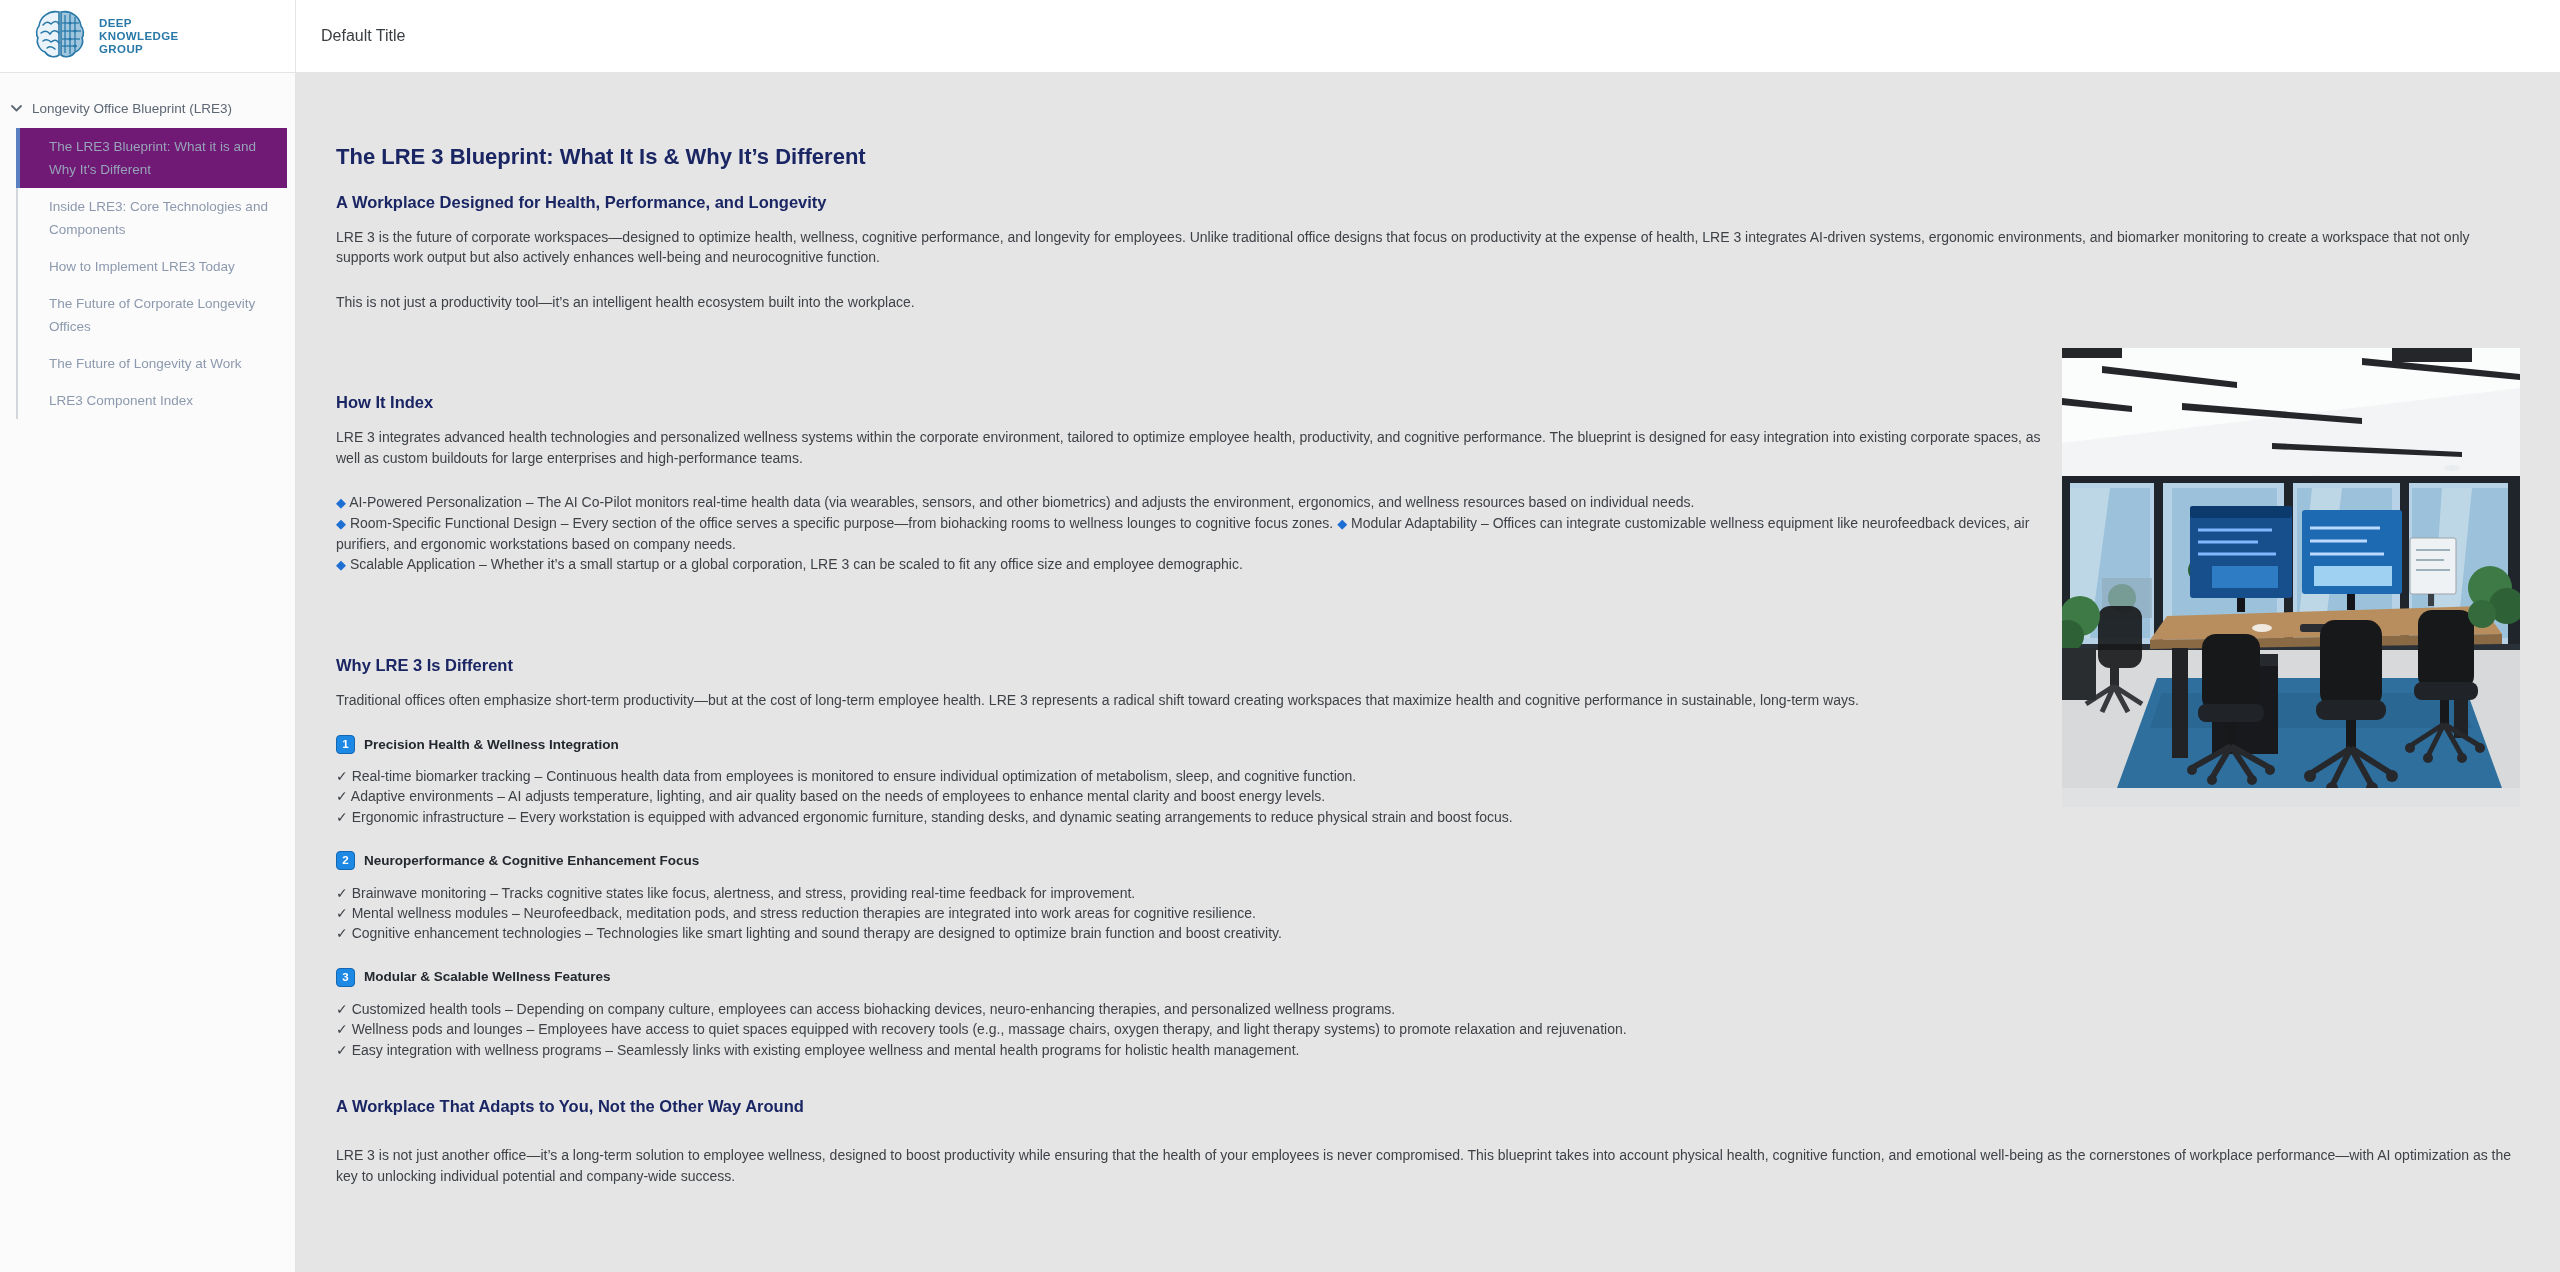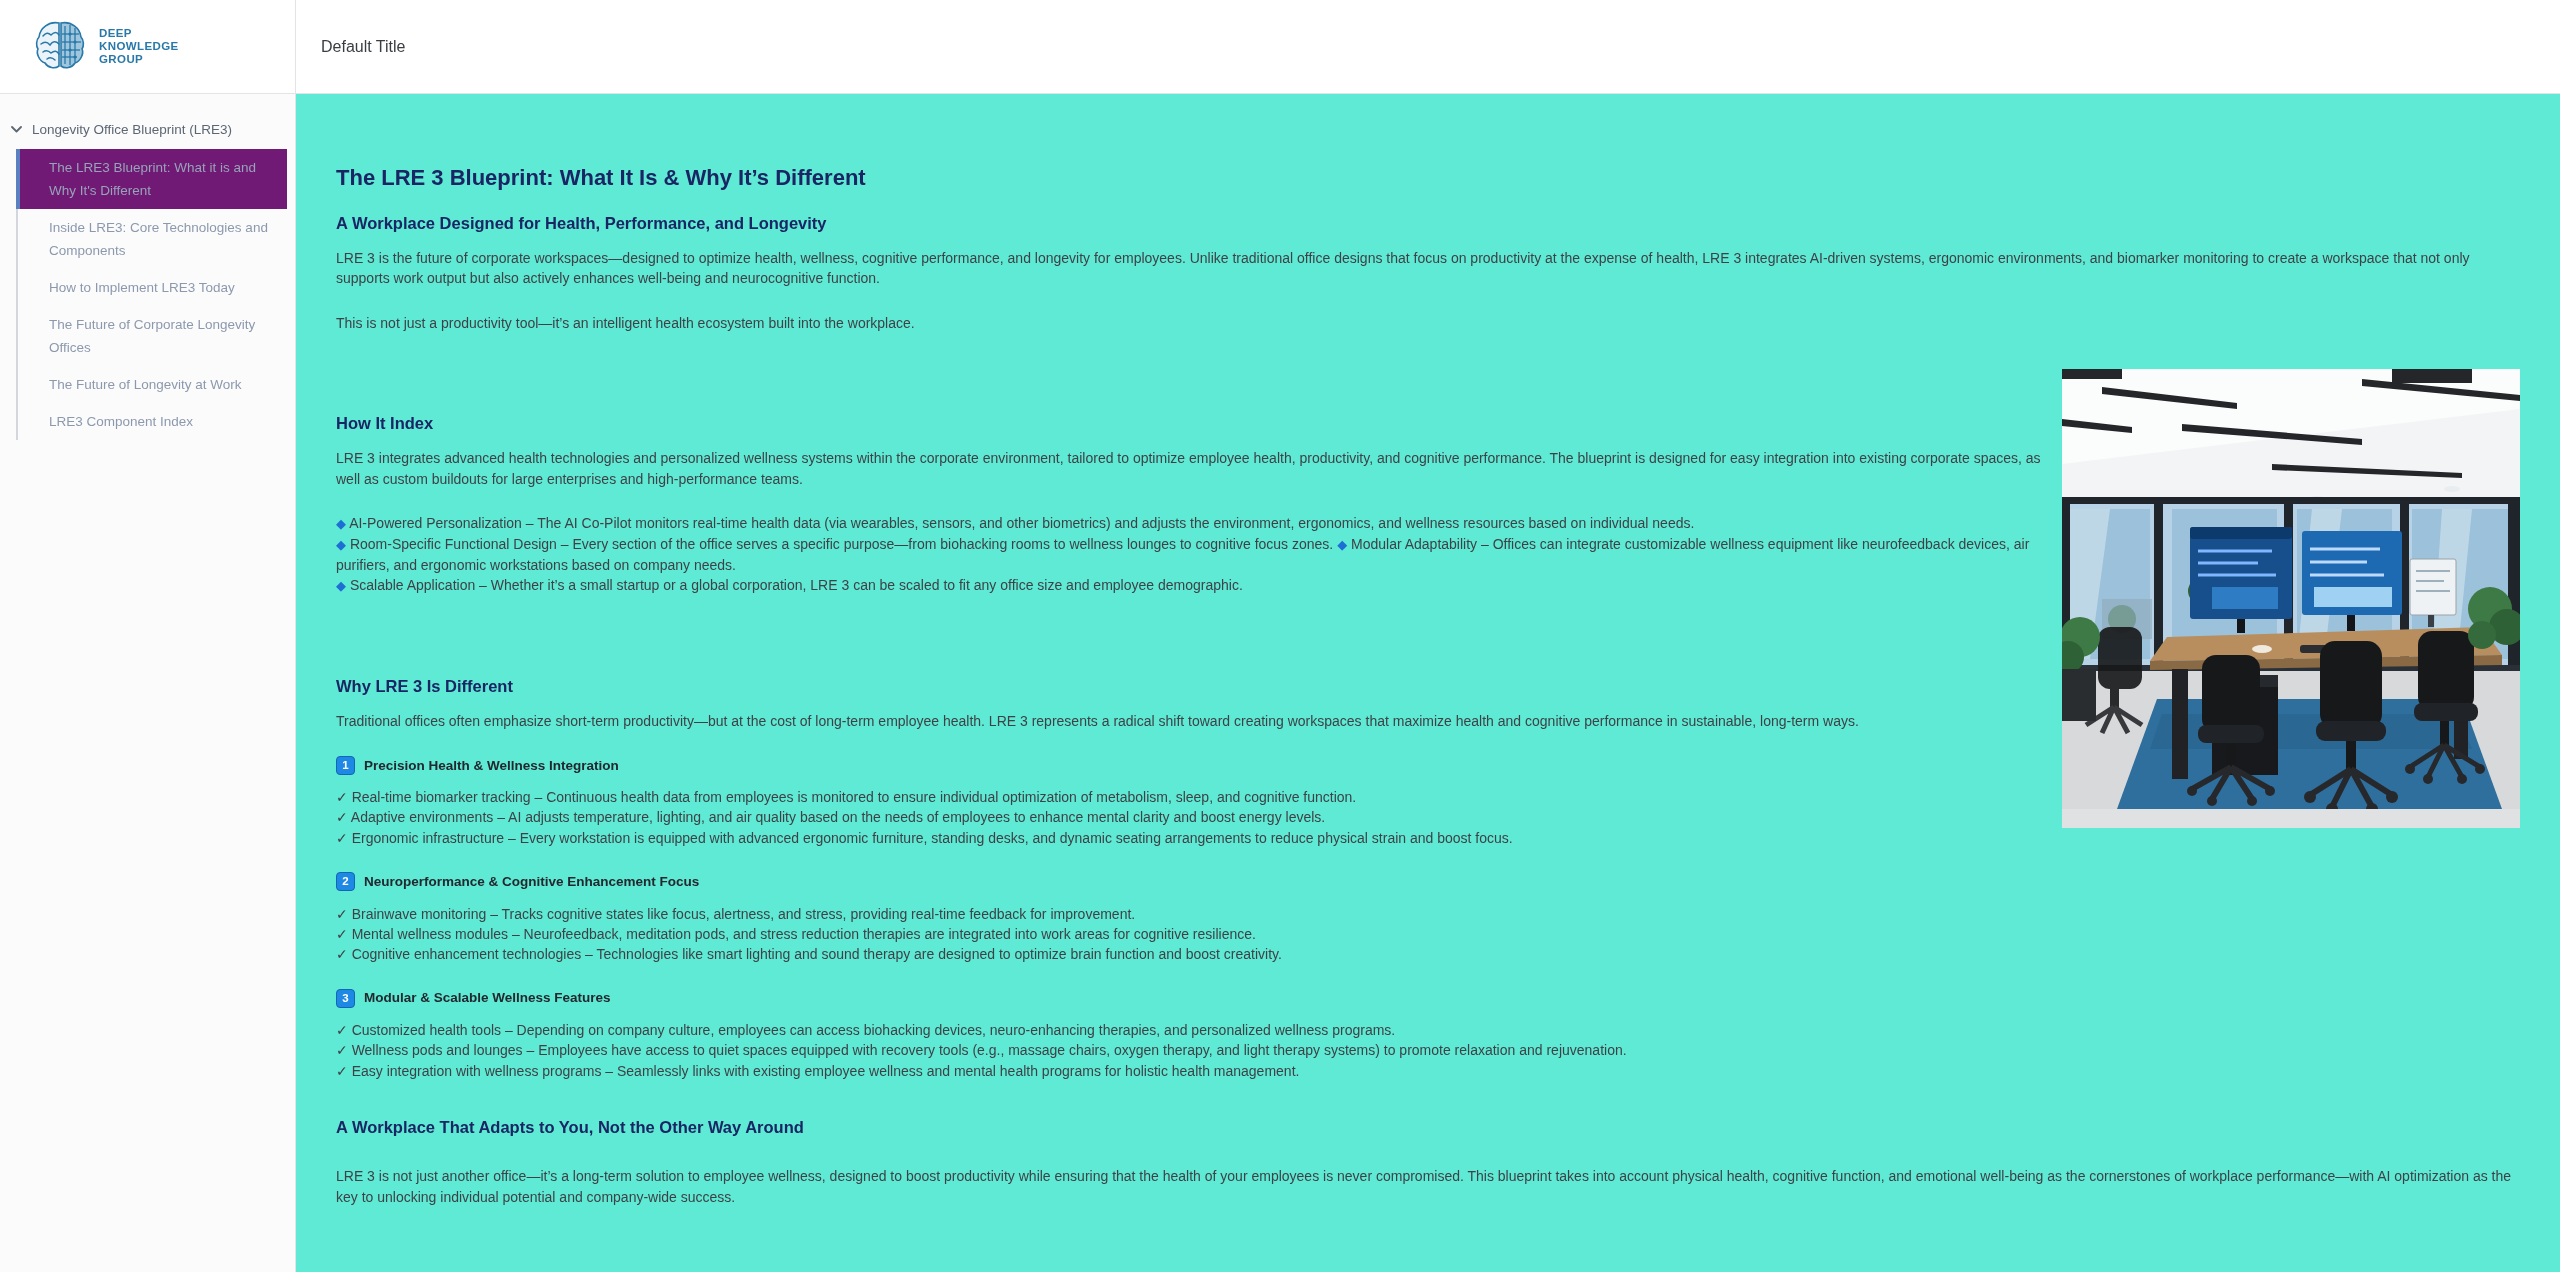--- a/index.html
+++ b/index.html
@@ -4,21 +4,21 @@
 <style>
   * { box-sizing: border-box; margin: 0; padding: 0; }
   html, body {
     width: 2560px; height: 1272px; overflow: hidden;
     background: #ffffff;
     font-family: "Liberation Sans", "DejaVu Sans", sans-serif;
     color: #3e4247;
   }
   
   .header {
-    display: flex; height: 94px; width: 2560px;
+    display: flex; height: 73px; width: 2560px;
     background: #fff; border-bottom: 1px solid #e3e4e6;
   }
   .logo-cell {
     width: 296px; min-width: 296px; height: 100%;
     border-right: 1px solid #e3e4e6;
     display: flex; align-items: center; padding-left: 33px;
     cursor: pointer;
   }
   .logo-text { margin-left: 12px; color: #2878a8; font-weight: 700; font-size: 11.5px; line-height: 13px; letter-spacing: .4px; }
   .header-title-cell { display: flex; align-items: center; padding-left: 25px; }
@@ -39,21 +39,21 @@
     border-left: 2px solid #d3d7dc; color: #8c99ad;
     padding: 7px 14px 7px 31px; margin-right: 8px; cursor: pointer;
   }
   .side-sub-item.selected {
     border-left: 4px solid #5b80c1; background: #701a75; color: #97a3b8;
     padding-left: 29px;
   }
 
   
   .content {
-    flex: 1; padding: 70px 40px 0 40px; background: #5eead4;
+    flex: 1; padding: 70px 40px 0 40px; background: #e5e5e5;
     font-size: 14px; line-height: 1.45;
   }
   h1.page-h1 { color: #1a2563; font-size: 22px; line-height: 1.3; font-weight: 700; margin: 0 0 20px 0; }
   h2.sec-h2 { color: #1a2563; font-size: 16.5px; line-height: 1.3; font-weight: 700; margin: 0 0 14px 0; }
   h3.sec-h3 { color: #1a2563; font-size: 16.5px; line-height: 1.3; font-weight: 700; margin: 80px 0 14px 0; }
   h2.adapt-h2 { color: #1a2563; font-size: 16.5px; line-height: 1.3; font-weight: 700; margin: 36px 0 28px 0; }
   .content p { margin: 0 0 24px 0; }
   .bullets { margin: 12px 0 24px 0; }
   .bullets .bline { margin: 0; }
   .diamond { color: #1d6fd3; font-size: 13px; }

